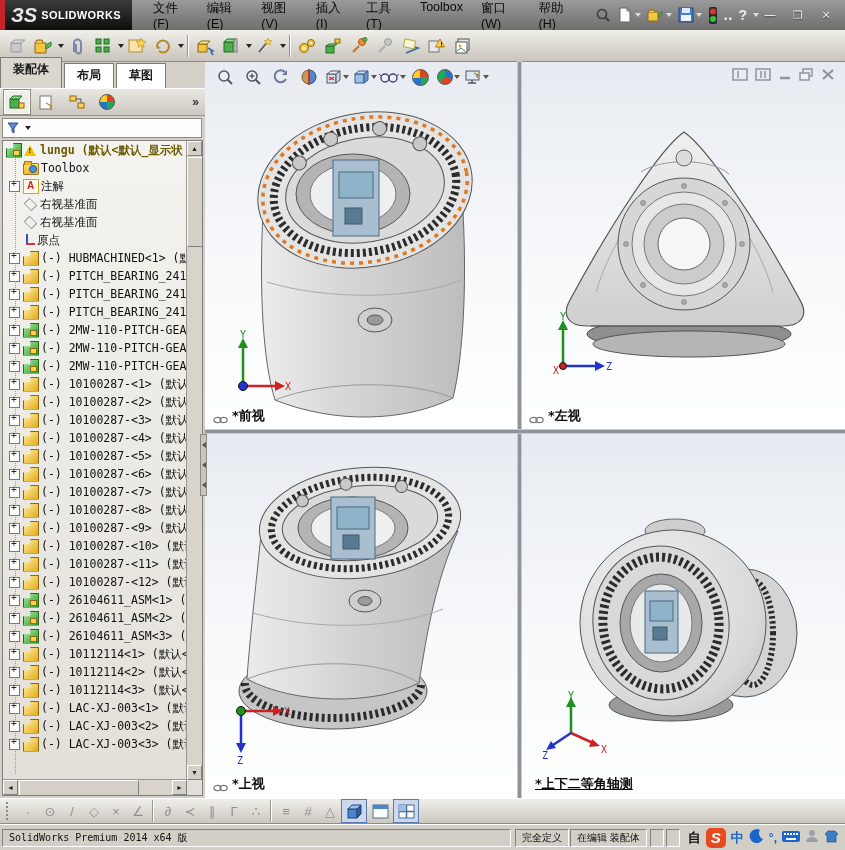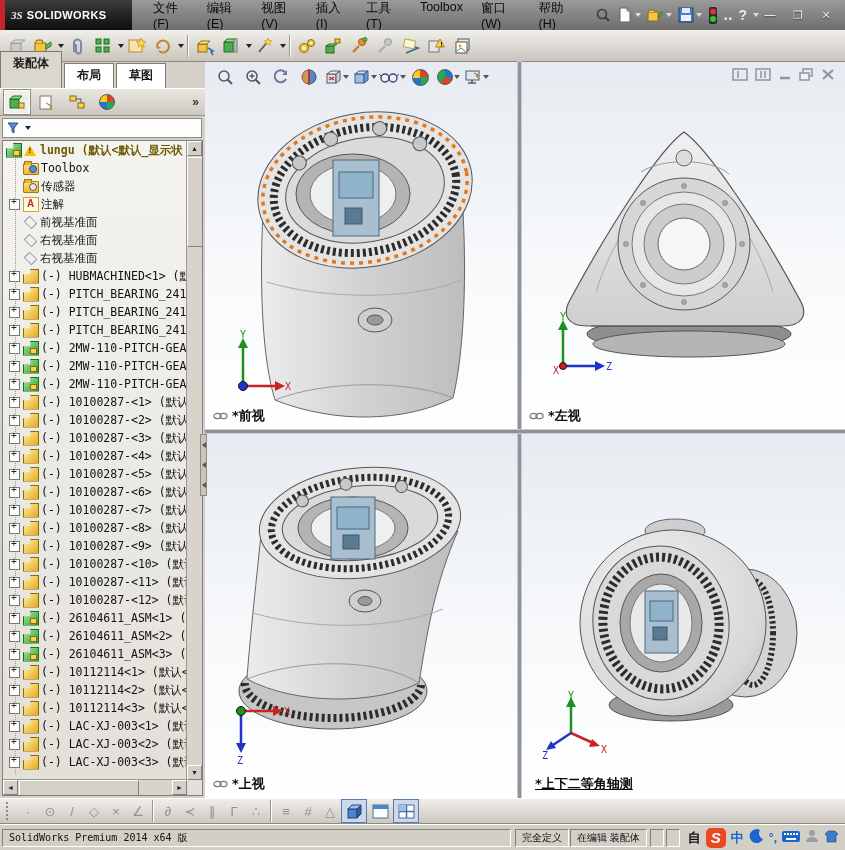--- a/index.html
+++ b/index.html
@@ -2,40 +2,40 @@
 <html><head>
 <meta charset="utf-8">
 <style>
   html,body{margin:0;padding:0;}
   body{width:845px;height:850px;overflow:hidden;font-family:"Liberation Sans","DejaVu Sans",sans-serif;background:#d4d0c8;}
   #app{position:relative;width:845px;height:850px;background:#d4d0c8;}
 
   
   #titlebar{position:absolute;left:0;top:0;width:845px;height:30px;background:linear-gradient(#9a9a9a,#6e6e6e);display:flex;align-items:center;}
   #logo{width:132px;height:30px;background:linear-gradient(#3c3c3c,#0d0d0d);border-left:5px solid #c4242a;display:flex;align-items:center;gap:4px;padding-left:6px;box-sizing:border-box;flex:none;}
-  #logo .mark{color:#e8e8e8;font-style:italic;font-weight:bold;font-size:11px;font-family:Liberation Serif, serif;}
+  #logo .mark{color:#e8e8e8;font-style:italic;font-weight:bold;font-size:20px;}
   #logo .word{color:#fff;font-weight:bold;font-size:11px;letter-spacing:.4px;}
   #menus{display:flex;gap:4px;margin-left:14px;}
   .menu-item{font-size:12.5px;color:#0a0a0a;padding:3px 7px;cursor:default;}
   .qa{display:flex;align-items:center;gap:2px;margin-left:10px;}
   .qa .btn{display:flex;align-items:center;padding:1px 2px;}
   .drop{width:0;height:0;border-left:3px solid transparent;border-right:3px solid transparent;border-top:4px solid #222;margin-left:2px;}
   #winctl{margin-left:auto;display:flex;gap:6px;padding-right:8px;}
   .wbtn{width:22px;height:16px;display:flex;align-items:center;justify-content:center;color:#e9e9e9;font-size:11px;font-weight:bold;text-shadow:0 1px 1px #333;}
 
   
   #toolbar{position:absolute;left:0;top:30px;width:845px;height:32px;background:linear-gradient(#f0efe9,#c9c5bd);border-bottom:1px solid #8f8b83;display:flex;align-items:center;padding-left:4px;box-sizing:border-box;}
   .tbico{width:26px;height:26px;display:flex;align-items:center;justify-content:center;flex:none;}
   .tsep{width:1px;height:22px;background:#9a968e;border-right:1px solid #fff;margin:0 3px;flex:none;}
 
   
   #leftpanel{position:absolute;left:0;top:62px;width:205px;height:736px;background:#d4d0c8;}
   #tabs{position:absolute;left:0;top:0;height:26px;display:flex;align-items:flex-end;}
   .tab{font-size:12px;font-weight:bold;color:#1a1a1a;background:#ffffff;border:1px solid #7e7a72;border-bottom:none;padding:3px 12px 4px;margin-right:2px;}
-  .tab.active{background:#dad7cf;padding-bottom:16px;}
+  .tab.active{background:#dad7cf;padding-bottom:10px;}
   #cmgr{position:absolute;left:0;top:26px;width:205px;height:28px;background:linear-gradient(#e9e7e1,#ccc8c0);border-top:1px solid #fff;border-bottom:1px solid #9a968e;display:flex;align-items:center;gap:2px;padding-left:3px;box-sizing:border-box;}
   .cmbtn{width:26px;height:24px;display:flex;align-items:center;justify-content:center;border:1px solid transparent;}
   .cmbtn.active{background:#efeee9;border-color:#8f8b83;box-shadow:inset 0 0 0 1px #fff;}
   #cmgr .chev{margin-left:auto;margin-right:6px;font-size:12px;font-weight:bold;color:#333;}
   #filterrow{position:absolute;left:2px;top:56px;width:200px;height:20px;background:#fdfdfd;border:1px solid #8f8b83;display:flex;align-items:center;padding-left:3px;box-sizing:border-box;gap:3px;}
   #tree{position:absolute;left:2px;top:78px;width:201px;height:656px;background:linear-gradient(#f4f3ef,#e2dfd8);border:1px solid #808080;box-sizing:border-box;overflow:hidden;}
   #tree-inner{position:absolute;left:0;top:0;right:15px;bottom:15px;overflow:hidden;}
   #tree-inner::before{content:"";position:absolute;left:12px;top:16px;bottom:6px;border-left:1px dotted #9a9a9a;}
   .trow{display:flex;align-items:center;height:18px;padding-left:6px;white-space:nowrap;position:relative;}
   .trow.root{padding-left:3px;}
@@ -68,21 +68,21 @@
   .sbthumb{position:absolute;background:#d4d0c8;border:1px solid;border-color:#fff #808080 #808080 #fff;}
 
   
   #graphics{position:absolute;left:205px;top:62px;width:640px;height:736px;background:#fff;}
   .vp{position:absolute;background:linear-gradient(180deg,#e7ebf1 0%,#f7f9fb 55%,#ffffff 100%);overflow:hidden;}
   #vp1{left:0;top:0;width:313px;height:368px;}
   #vp2{left:316px;top:0;width:324px;height:368px;}
   #vp3{left:0;top:371px;width:313px;height:365px;}
   #vp4{left:316px;top:371px;width:324px;height:365px;}
   .vdiv{position:absolute;background:#8e929a;box-shadow:0 0 0 1px #c8ccd2;}
-  .vplabel{position:absolute;left:8px;bottom:5px;display:flex;align-items:center;gap:4px;font-size:13px;font-weight:bold;color:#0a0a0a;font-family:"DejaVu Sans",sans-serif;}
+  .vplabel{position:absolute;left:8px;bottom:5px;display:flex;align-items:flex-end;gap:4px;font-size:13px;font-weight:bold;color:#0a0a0a;font-family:"DejaVu Sans",sans-serif;}
   .model{position:absolute;left:0;top:0;}
   .triad{position:absolute;}
   #headsup{position:absolute;left:6px;top:3px;display:flex;align-items:center;gap:1px;}
   .hubtn{width:27px;height:24px;display:flex;align-items:center;justify-content:center;}
   .hudrop{width:0;height:0;border-left:3px solid transparent;border-right:3px solid transparent;border-top:4px solid #555;margin-left:1px;}
   #docwin{position:absolute;right:10px;top:6px;display:flex;gap:7px;align-items:center;}
   .dwbtn{color:#8f959d;font-size:12px;font-weight:bold;}
   #splitter{position:absolute;left:-5px;top:372px;width:5px;height:60px;background:#c9c5bd;border:1px solid #8f8b83;display:flex;flex-direction:column;justify-content:space-around;align-items:center;}
   .sarr{width:0;height:0;border-top:3px solid transparent;border-bottom:3px solid transparent;border-right:4px solid #555;}
 
@@ -331,50 +331,45 @@
           <span class="tlabel">lungu  (默认&lt;默认_显示状</span>
         </div>
         <div>
 
             <div class="trow">
               <span class="expbox"></span>
               <span class="ticon folder-history"></span>
               <span class="tlabel">Toolbox</span>
             </div>
 
-            <div class="trow">
-              <span class="expbox"></span>
-              <span class="ticon folder-sensor"></span>
-              <span class="tlabel">传感器</span>
-            </div>
 
             <div class="trow">
               <span class="expbox exp"></span>
               <span class="ticon annotations"></span>
               <span class="tlabel">注解</span>
             </div>
 
-            <div class="trow">
-              <span class="expbox"></span>
-              <span class="ticon plane"></span>
-              <span class="tlabel">前视基准面</span>
-            </div>
 
             <div class="trow">
               <span class="expbox"></span>
               <span class="ticon plane"></span>
               <span class="tlabel">右视基准面</span>
             </div>
 
             <div class="trow">
               <span class="expbox"></span>
               <span class="ticon plane"></span>
               <span class="tlabel">右视基准面</span>
             </div>
 
+            <div class="trow">
+              <span class="expbox"></span>
+              <span class="ticon origin"></span>
+              <span class="tlabel">原点</span>
+            </div>
 
             <div class="trow">
               <span class="expbox exp"></span>
               <span class="ticon part"></span>
               <span class="tlabel">(-) HUBMACHINED&lt;1&gt; (默认</span>
             </div>
 
             <div class="trow">
               <span class="expbox exp"></span>
               <span class="ticon part"></span>

